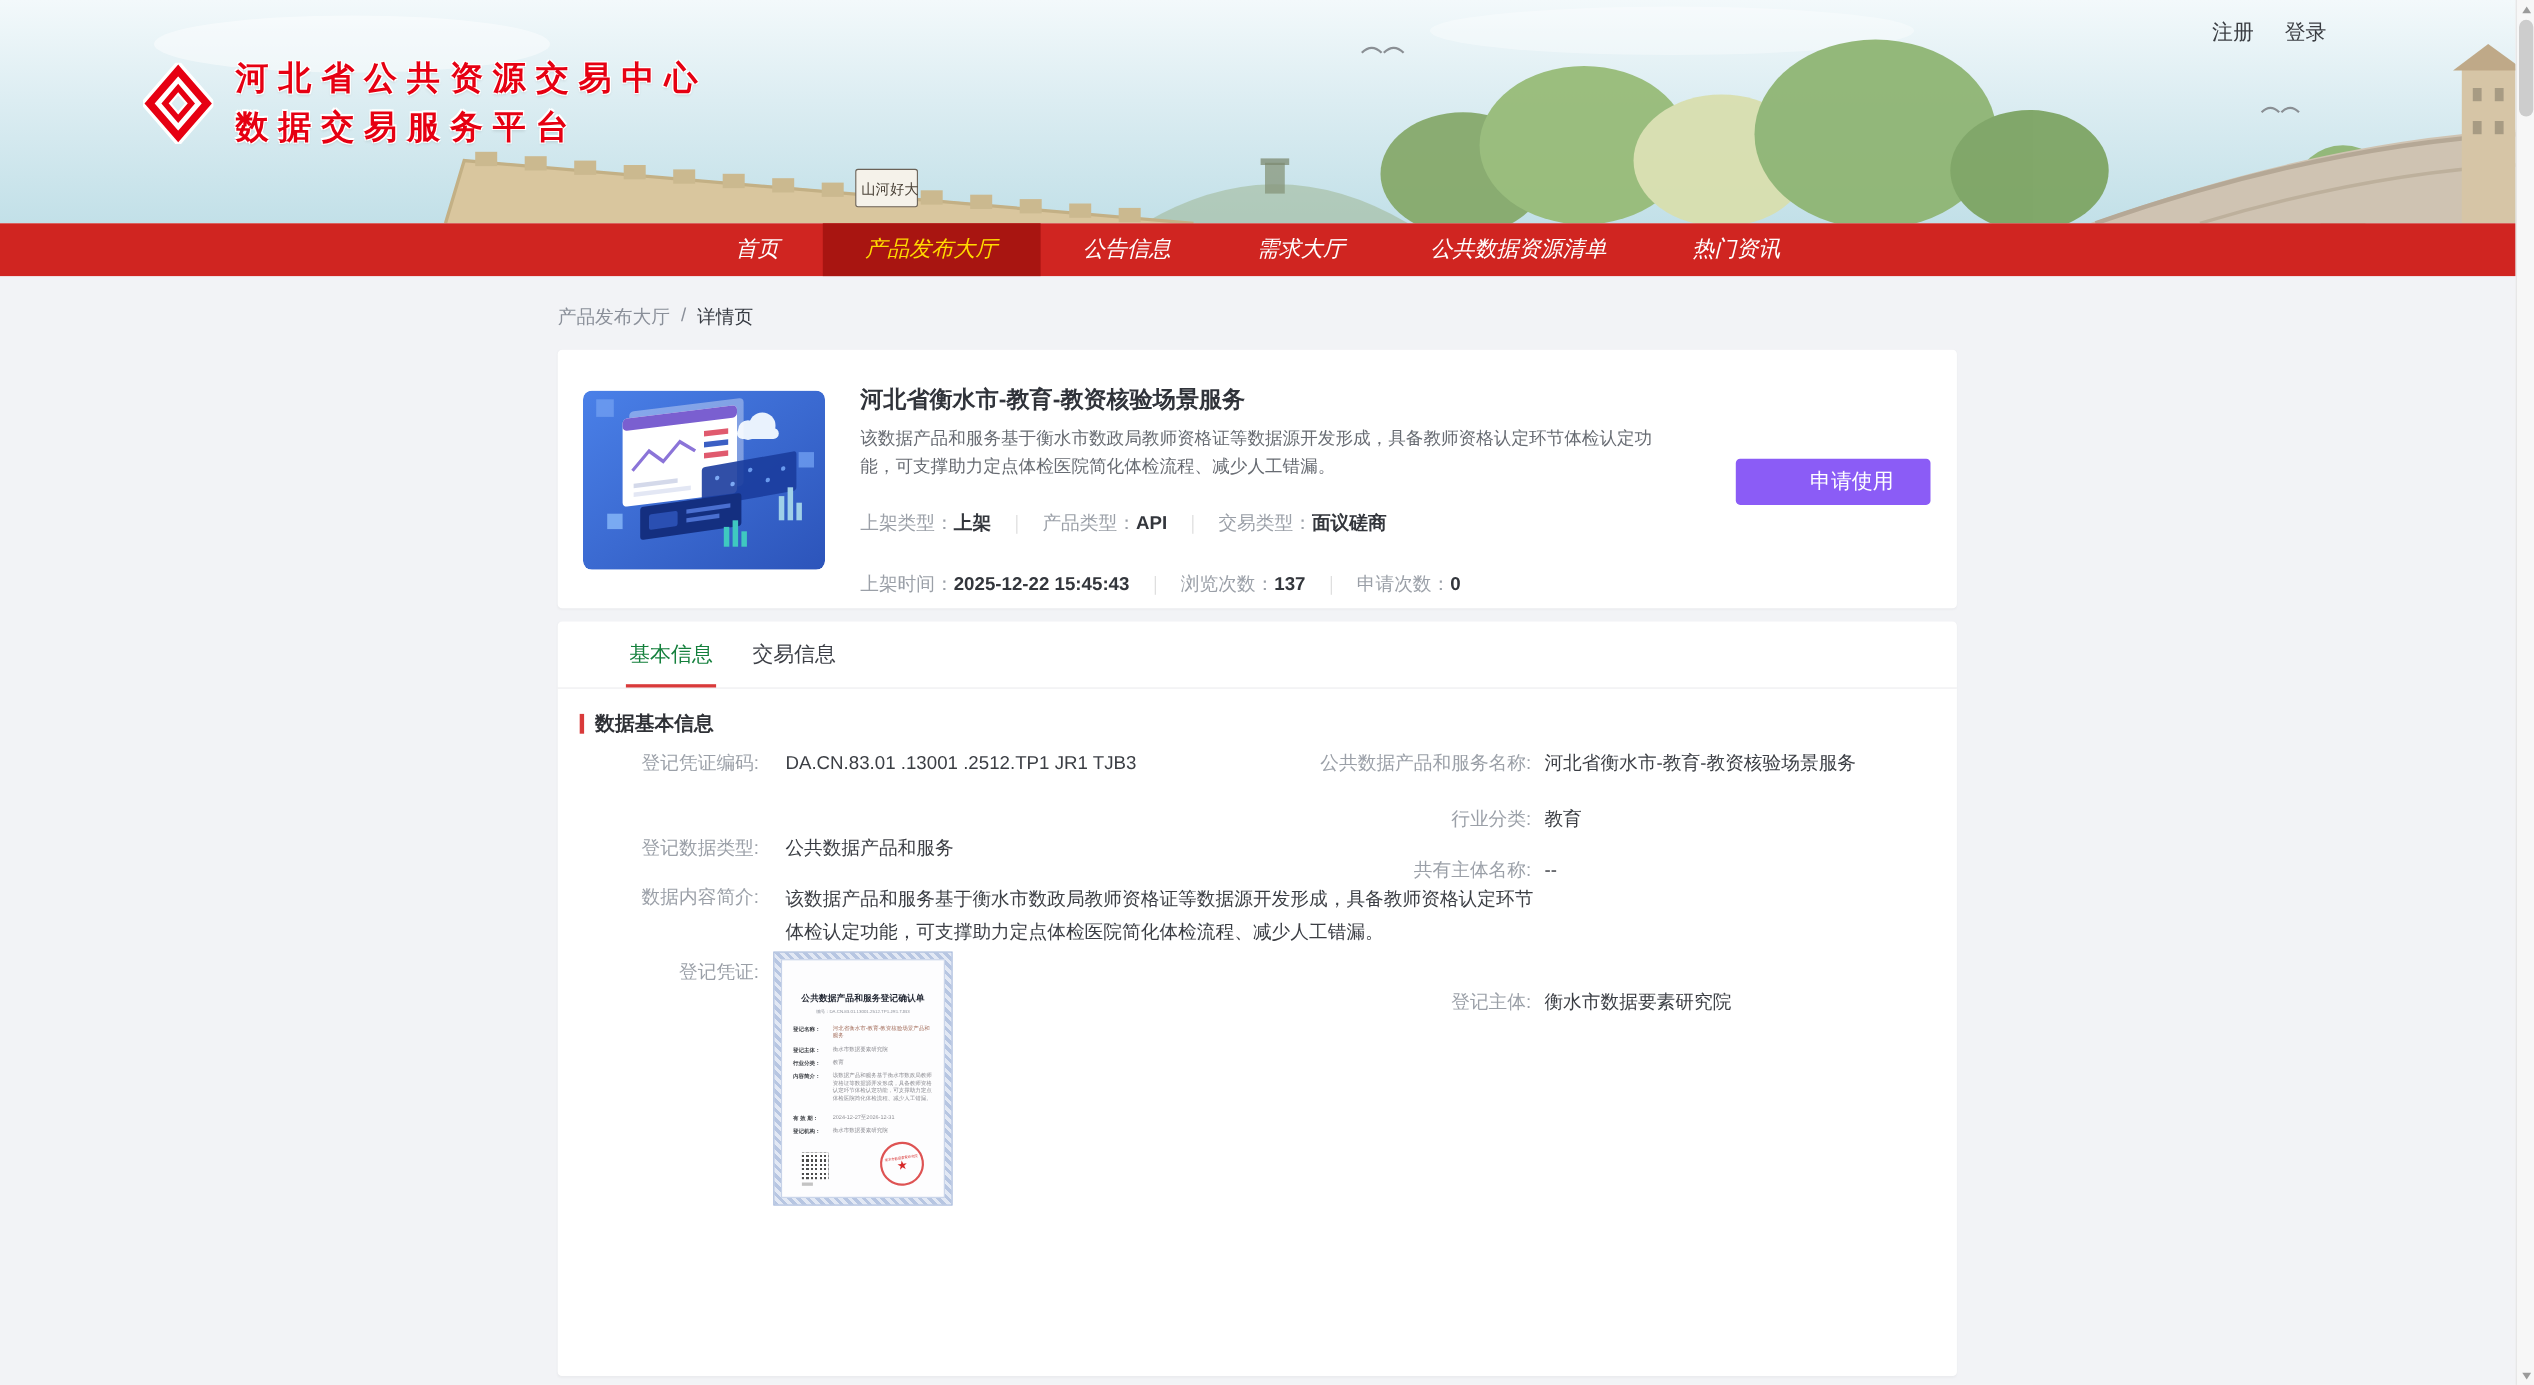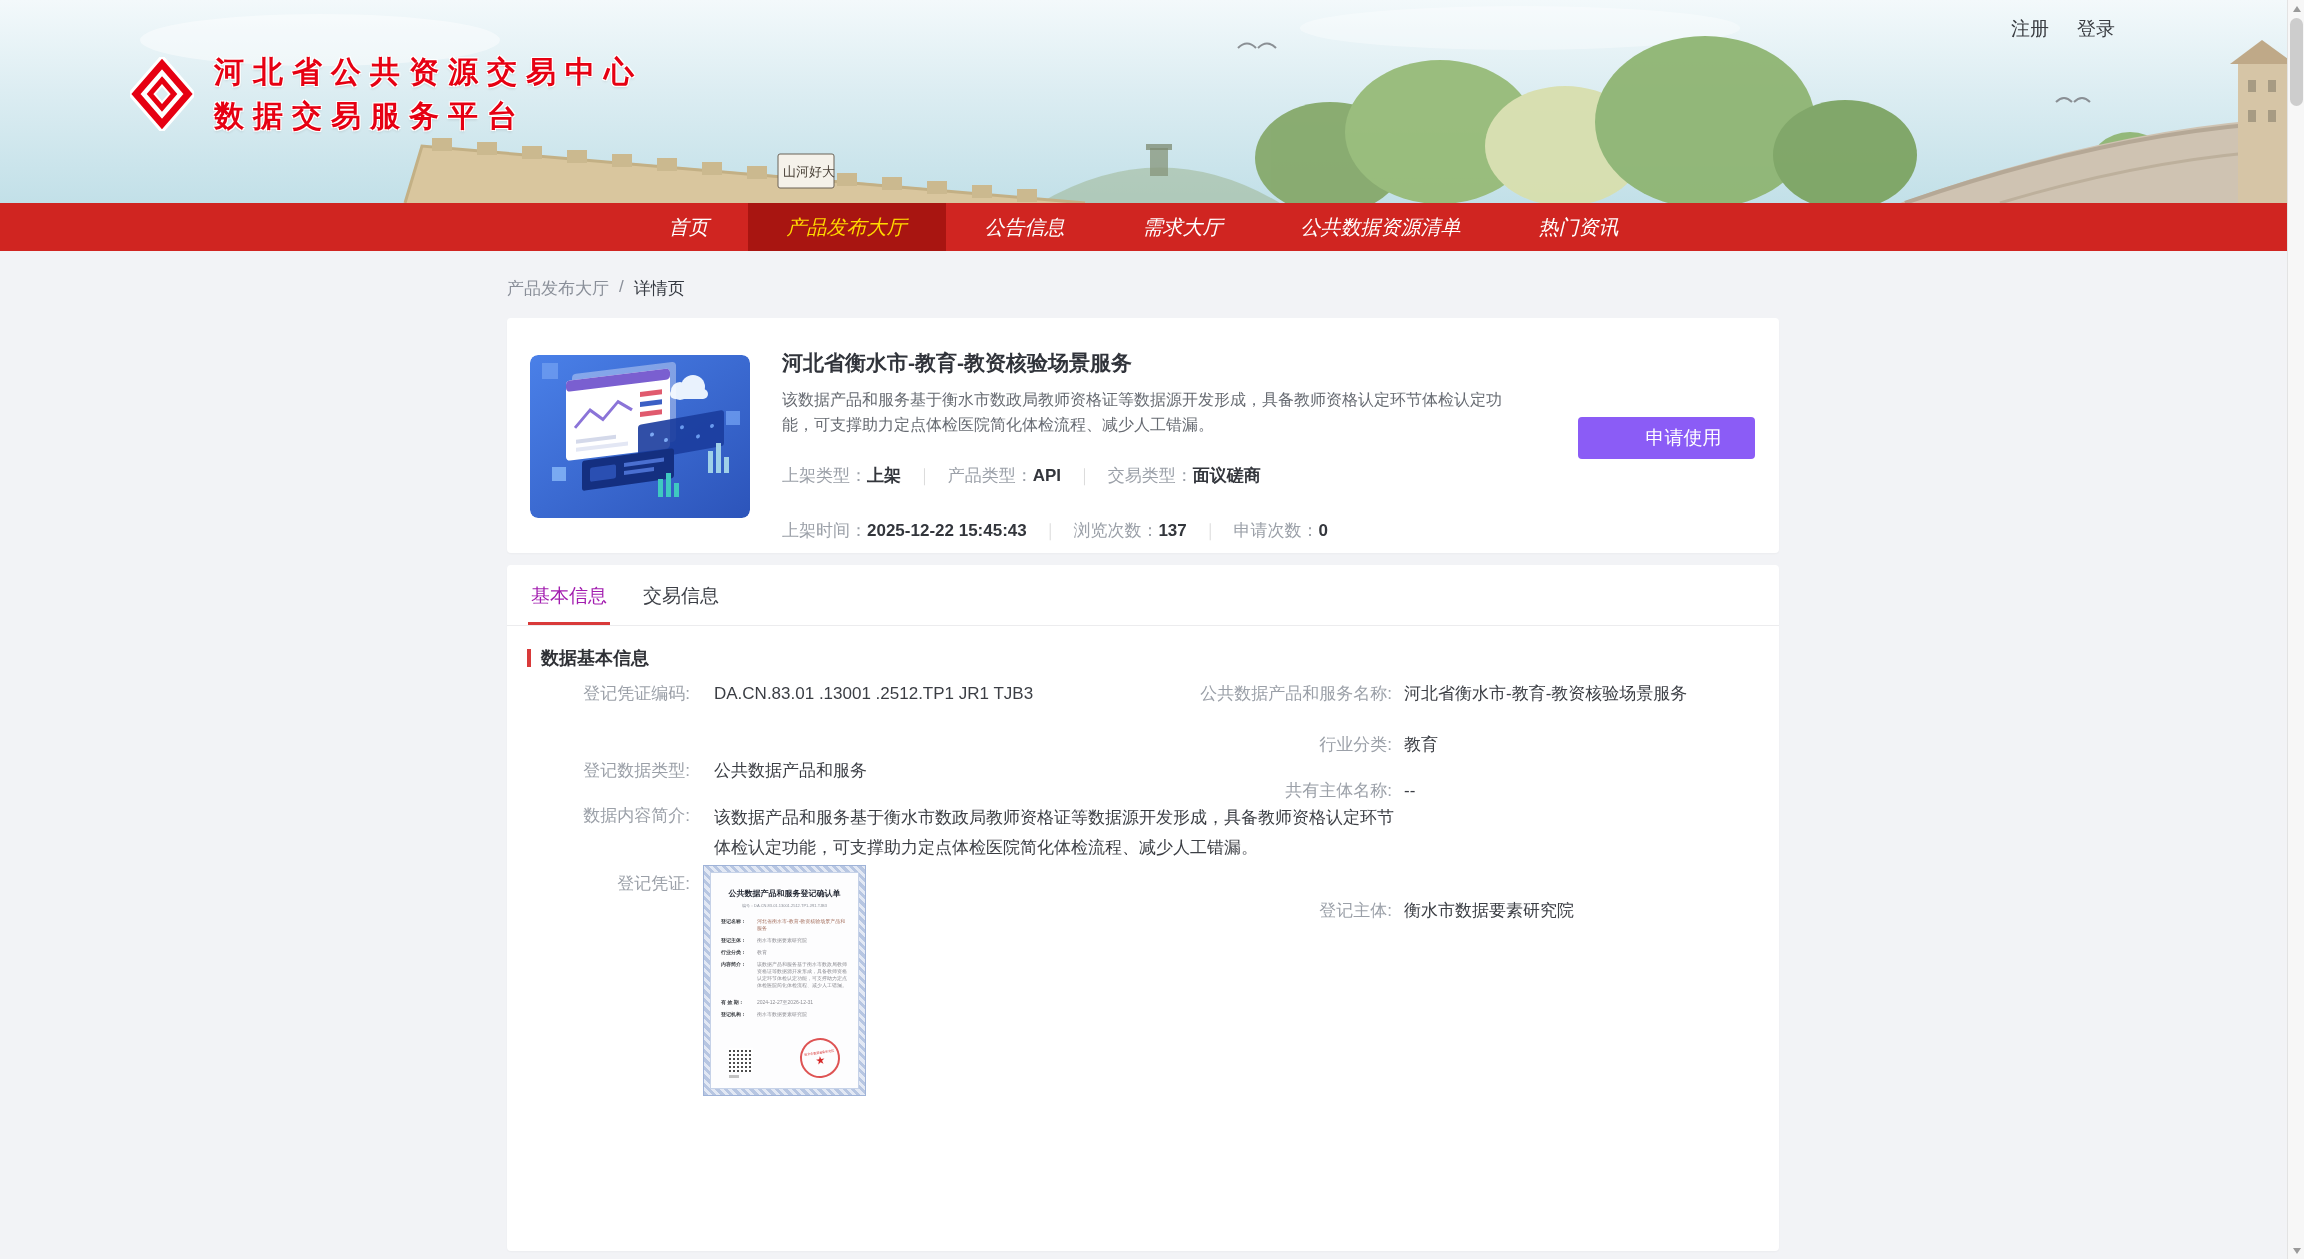--- a/index.html
+++ b/index.html
@@ -40,21 +40,21 @@
   .m-label { color:#9ba0a8; }
   .m-value { color:#33363c; font-weight:600; }
   .m-sep { color:#dcdcdc; margin:0 15px; font-weight:normal; }
   .apply-btn { position:absolute; right:24px; top:99px; width:177px; height:42px; background:#8b5cf6; color:#fff;
     font-size:19px; border:none; border-radius:4px; cursor:pointer; font-family:Liberation Mono, monospace;padding-left:34px; }
 
   
   .card2 { margin-top:12px; height:686px; position:relative; }
   .tabs { display:flex; gap:36px; padding-left:24px; height:61px; border-bottom:1px solid #ececee; }
   .tab { position:relative; line-height:61px; font-size:19px; color:#3c3f46; cursor:pointer; }
-  .tab.active { color:#a21caf; }
+  .tab.active { color:#15803d;margin-left:41px; }
   .tab.active::after { content:""; position:absolute; left:-3px; right:-3px; bottom:0; height:3px; background:#d93a3a; }
   .section-head { margin:20px 0 0 20px; display:flex; align-items:center; }
   .section-bar { width:4px; height:18px; background:#d93a3a; margin-right:10px; }
   .section-title { font-size:18px; font-weight:bold; color:#2f3136; }
 
   .info-grid { position:relative; margin-top:11px; height:548px; }
   .stack-l { position:absolute; left:0; top:0; width:900px; }
   .stack-r { position:absolute; left:668px; top:0; width:606px; }
   .frow { display:flex; }
   .fl { flex:none; width:183px; text-align:right; color:#9ba0a8; font-size:17px; line-height:26px; }
@@ -67,21 +67,21 @@
   .stack-l .r4 { margin-top:3px; }
   .stack-l .r5 { margin-top:8px; }
   .stack-r .r2 { margin-top:25px; }
   .stack-r .r3 { margin-top:20px; }
   .stack-r .r4 { margin-top:94px; }
 
   
   .cert { margin-top:-6px; margin-left:13px; width:163px; height:231px; padding:6px; cursor:pointer;
     background:repeating-linear-gradient(45deg,#b7c6e2 0 3px,#e2e8f4 3px 6px); border:1px solid #9fb3d8; }
   .cert-paper { width:100%; height:100%; background:#fdfdfe; border:1px solid #c6d2e8; position:relative; overflow:hidden; }
-  .cert-title { margin-top:15px; text-align:center; font-size:8px; font-weight:bold; color:#1f2430; }
+  .cert-title { margin-top:29px; text-align:center; font-size:8px; font-weight:bold; color:#1f2430; }
   .cert-no { margin-top:4px; text-align:center; font-size:4px; color:#8b8f99; }
   .cert-row { display:flex; margin:5px 10px 0; font-size:5px; }
   .cr-label { flex:none; width:32px; font-weight:bold; color:#3a3d42; text-align:justify; }
   .cr-value { margin-left:4px; color:#8d8d93; line-height:7px; }
   .cr-red { color:#a5705f; }
   .cert-row.gap { margin-top:10px; }
   .cert-bottom { position:absolute; left:0; right:0; bottom:10px; display:flex; justify-content:space-between;
     align-items:flex-end; padding:0 18px; }
   .qr { width:24px; height:24px;
     background:repeating-linear-gradient(0deg,#2a2a2a 0 2px,#fff 2px 4px),repeating-linear-gradient(90deg,#2a2a2a 0 2px,#fff 2px 4px);

